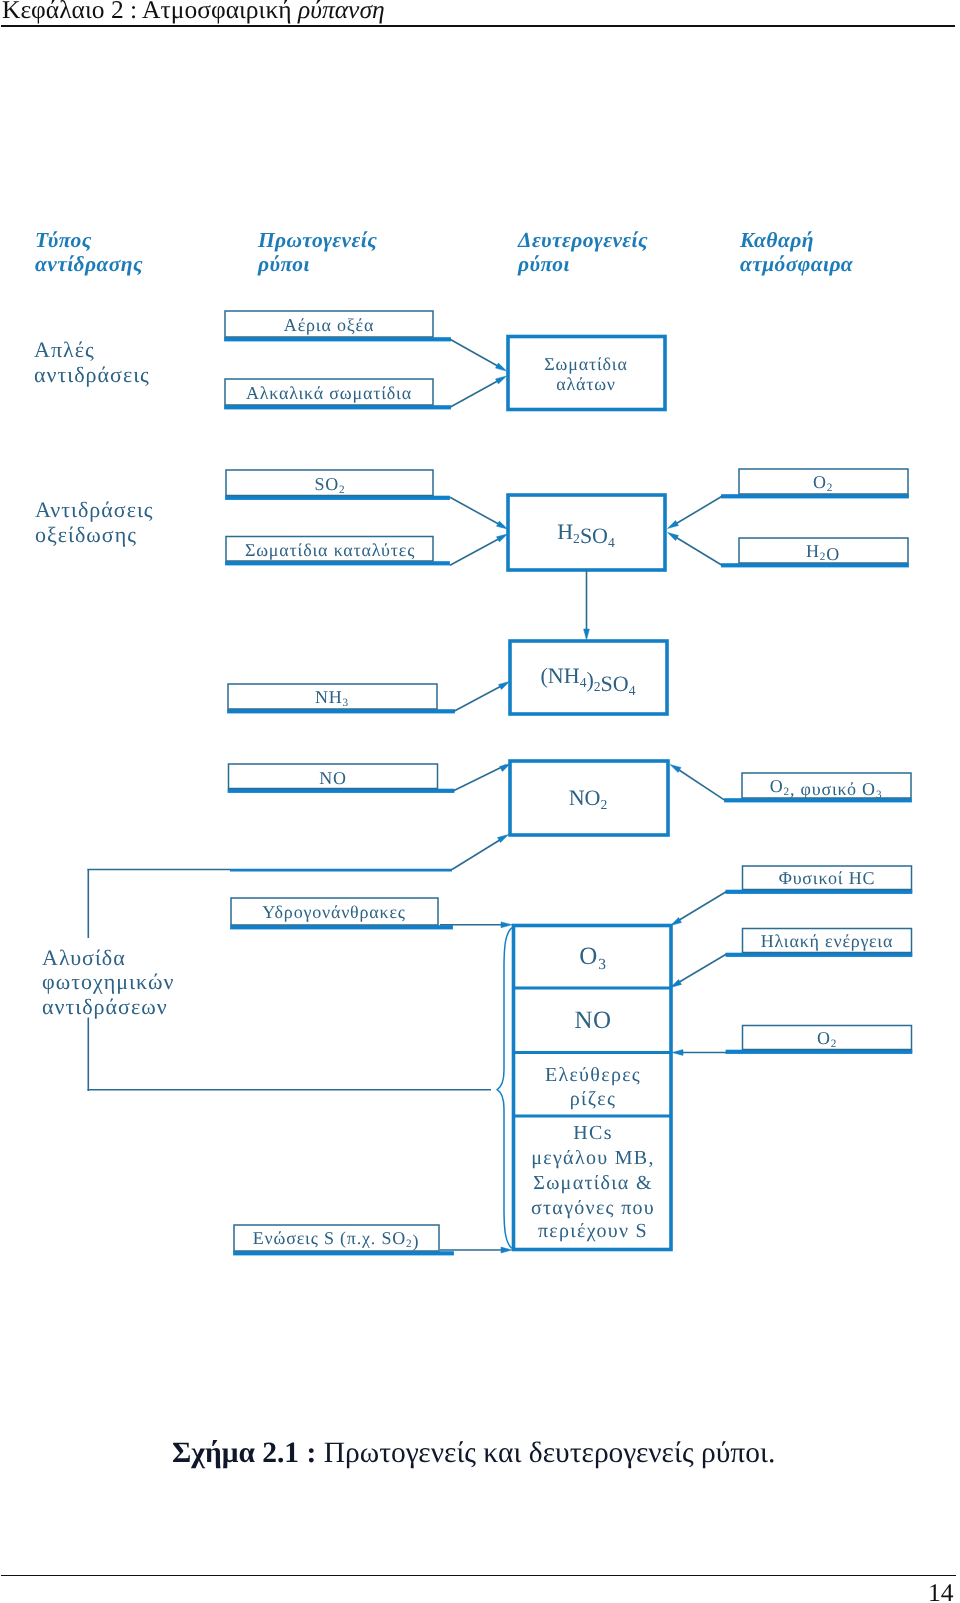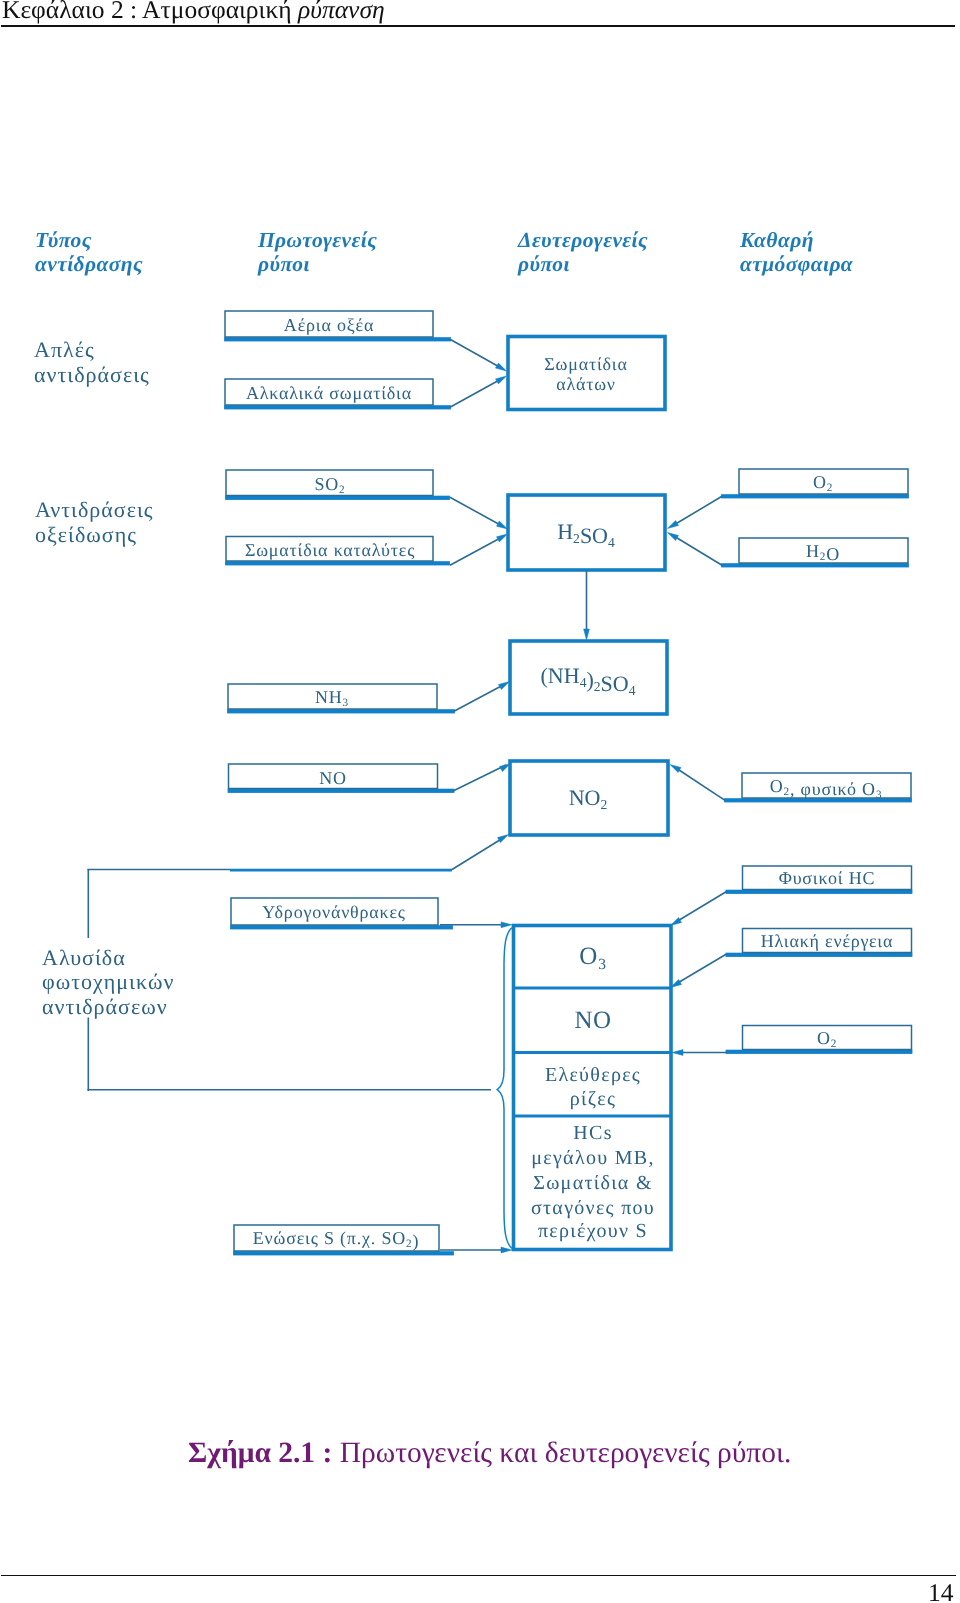--- a/index.html
+++ b/index.html
@@ -5,21 +5,21 @@
 <style>
   html,body{margin:0;padding:0;}
   *{-webkit-font-smoothing:antialiased;text-rendering:geometricPrecision;}
   body{width:960px;height:1603px;background:#ffffff;font-family:"Liberation Serif",serif;overflow:hidden;}
   .page{position:relative;width:960px;height:1603px;}
   .hdr{position:absolute;left:2px;top:-5px;font-size:25.5px;color:#111;white-space:nowrap;}
   .hdr .it{font-style:italic;}
   .hdrline{position:absolute;left:1px;top:25px;width:954px;height:1.6px;background:#111;}
   .ftline{position:absolute;left:1px;top:1574.5px;width:955px;height:1.6px;background:#111;}
   .pgnum{position:absolute;left:928px;top:1578px;font-size:25.5px;color:#111;}
-  .cap{position:absolute;left:188px;top:1437px;font-size:29.5px;color:#701a75;white-space:nowrap;}
+  .cap{position:absolute;left:172px;top:1437px;font-size:29.5px;color:#0f172a;white-space:nowrap;}
   .cap b{font-weight:bold;}
   svg.diagram{position:absolute;left:0;top:0;}
 </style>
 </head>
 <body>
 
 <div class="page">
   <div class="hdr"><span>Κεφάλαιο 2 : Ατμοσφαιρική </span><span class="it">ρύπανση</span></div>
   <div class="hdrline"></div>
 

